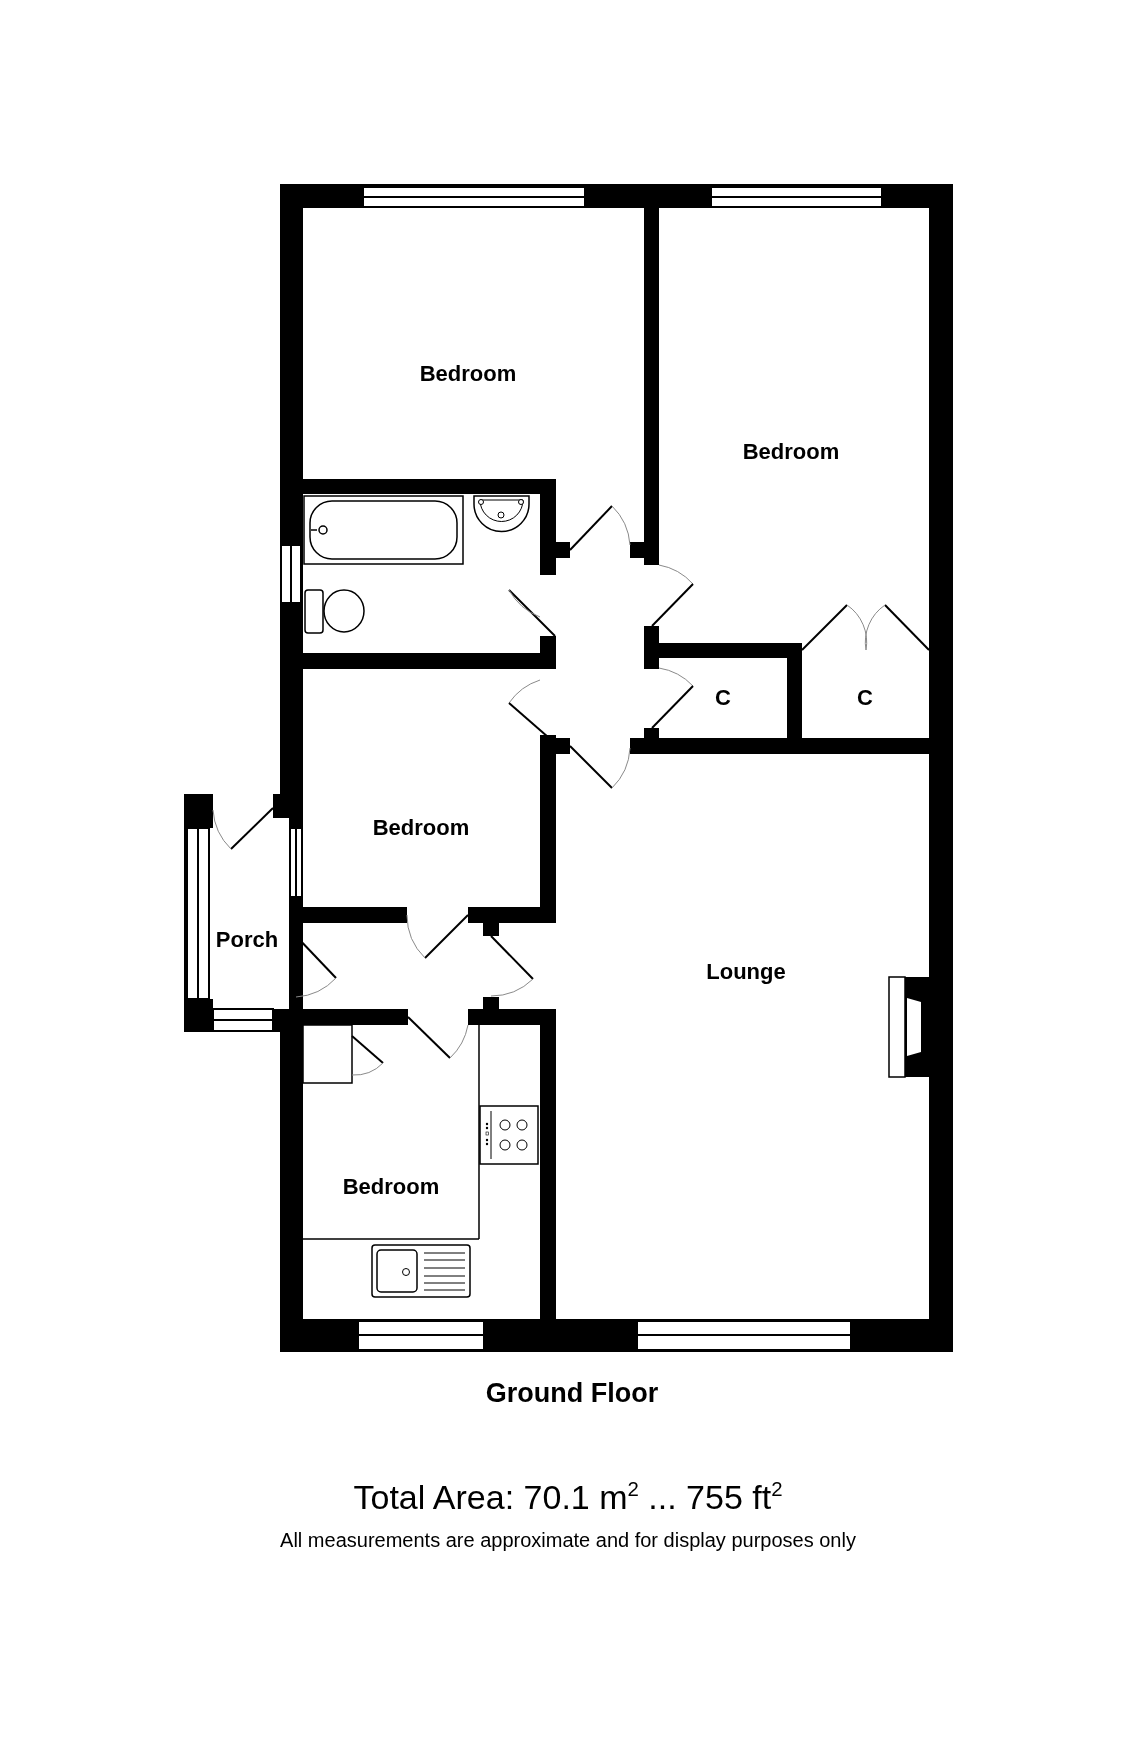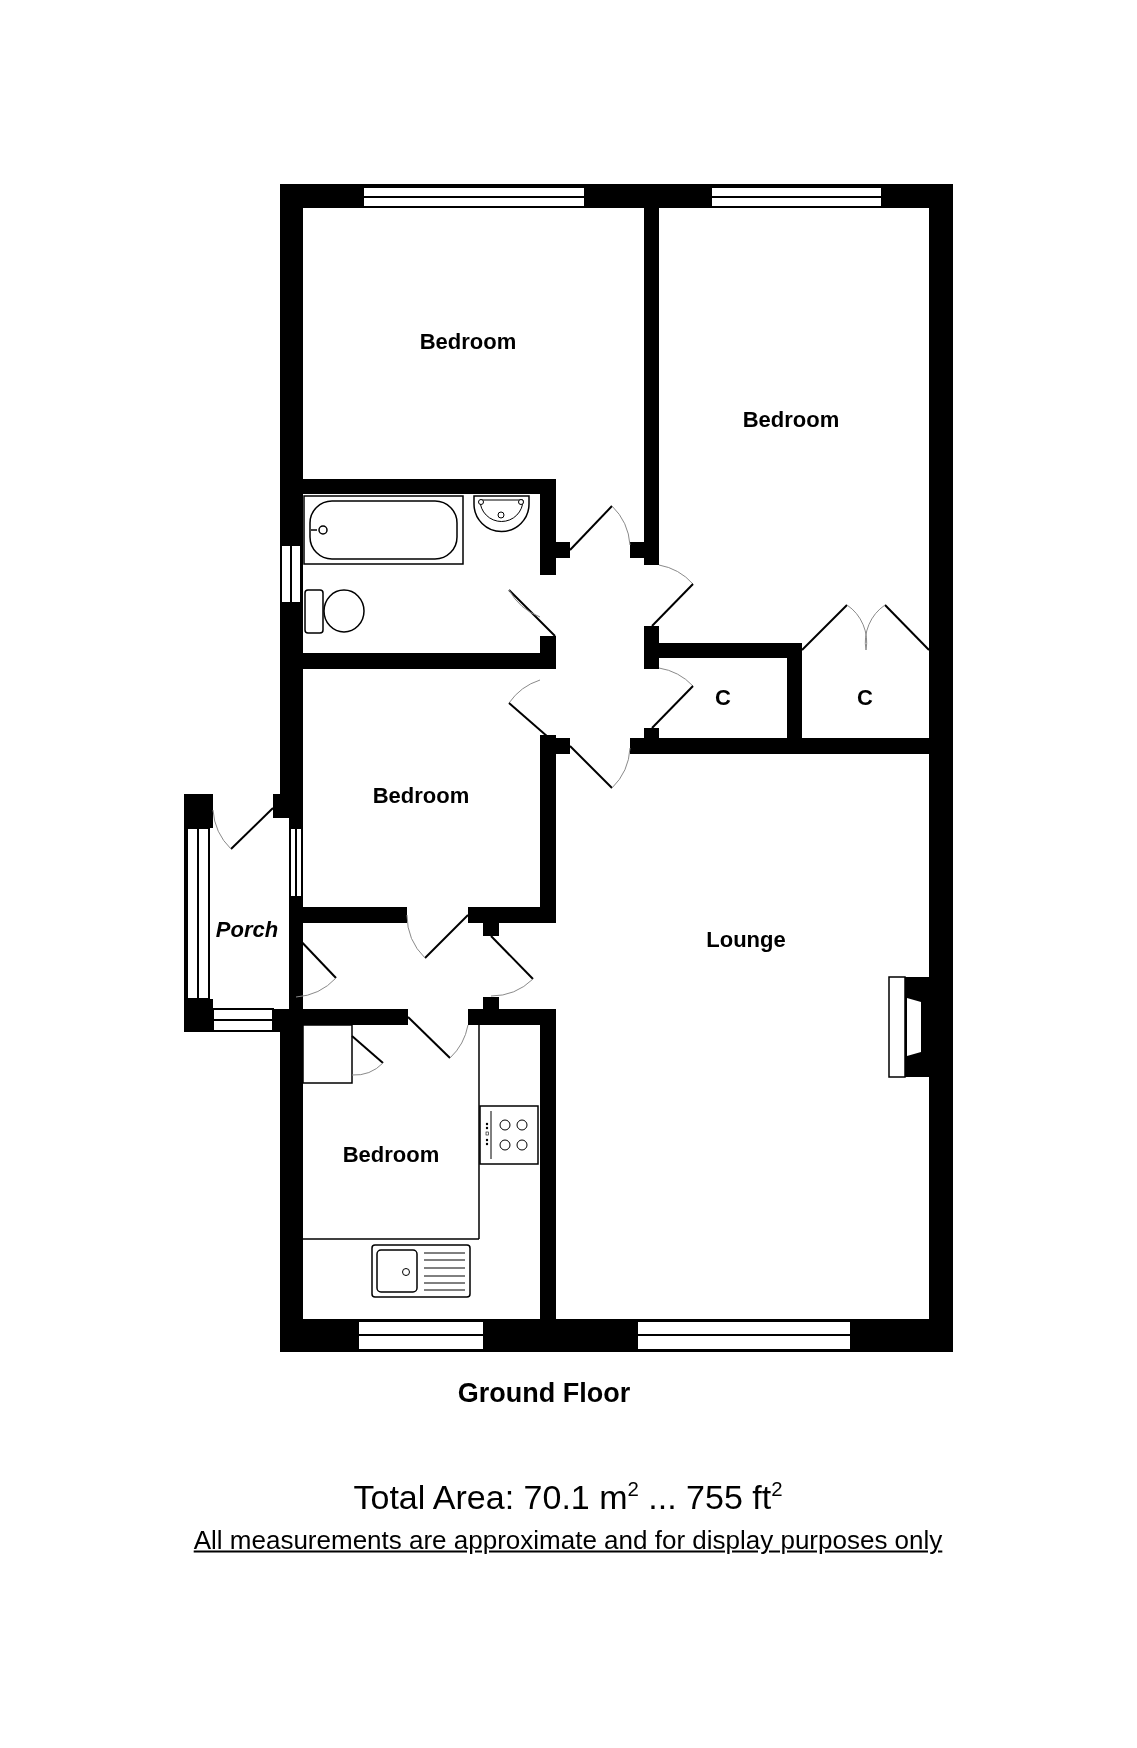--- a/index.html
+++ b/index.html
@@ -1,23 +1,23 @@
 <!DOCTYPE html>
 <html><head>
 <meta charset="utf-8">
 <style>
   html, body { margin: 0; padding: 0; background: #ffffff; }
   body { width: 1137px; height: 1748px; position: relative; overflow: hidden; font-family: "Liberation Sans", sans-serif; }
   #plan { position: absolute; left: 0; top: 0; width: 1137px; height: 1748px; }
   .lbl { position: absolute; transform: translate(-50%, -50%); white-space: nowrap; color: #000; font-family: "Liberation Sans", sans-serif; }
-  .room-label { font-weight: bold; font-size: 22px; }
+  .room-label { font-weight: bold; font-size: 22px; margin-top: 32px; }
   .closet-label { font-weight: bold; font-size: 22px; }
   .floor-title { font-weight: bold; font-size: 27px; }
   .total-area { font-size: 34px; }
-  .disclaimer { font-size: 26px; text-decoration: underline; }
+  .disclaimer { font-size: 20px; }
   sup { font-size: 60%; vertical-align: 0.6em; line-height: 0; }
 </style>
 </head>
 <body>
 
 <svg id="plan" viewBox="0 0 1137 1748" xmlns="http://www.w3.org/2000/svg">
 
   <g fill="#000">
 
     <rect x="280" y="184" width="673" height="24"></rect>
@@ -246,25 +246,25 @@
       <rect x="889" y="977" width="16" height="100" stroke-width="1.5"></rect>
       <rect x="905" y="977" width="24" height="100" fill="#000" stroke="none"></rect>
       <path d="M907,998 L921,1002 L921,1052 L907,1056 Z" fill="#fff" stroke="none"></path>
     </g>
   </g>
 </svg>
 
 <div class="lbl room-label" style="left:468px; top:342px;">Bedroom</div>
 <div class="lbl room-label" style="left:791px; top:420px;">Bedroom</div>
 <div class="lbl room-label" style="left:421px; top:796px;">Bedroom</div>
-<div class="lbl room-label" style="left:247px; top:930px;font-style:italic;">Porch</div>
+<div class="lbl room-label" style="left:247px; top:908px;">Porch</div>
 <div class="lbl room-label" style="left:391px; top:1155px;">Bedroom</div>
 <div class="lbl room-label" style="left:746px; top:940px;">Lounge</div>
 <div class="lbl closet-label" style="left:723px; top:698px;">C</div>
 <div class="lbl closet-label" style="left:865px; top:698px;">C</div>
 
-<div class="lbl floor-title" style="left:544px; top:1393px;">Ground Floor</div>
+<div class="lbl floor-title" style="left:572px; top:1393px;">Ground Floor</div>
 
 <div class="lbl total-area" style="left:568px; top:1497px;">
   <span>Total Area: 70.1 m</span><sup>2</sup><span> ... 755 ft</span><sup>2</sup>
 </div>
 
 <div class="lbl disclaimer" style="left:568px; top:1540px;">All measurements are approximate and for display purposes only</div>
 
 </body></html>

